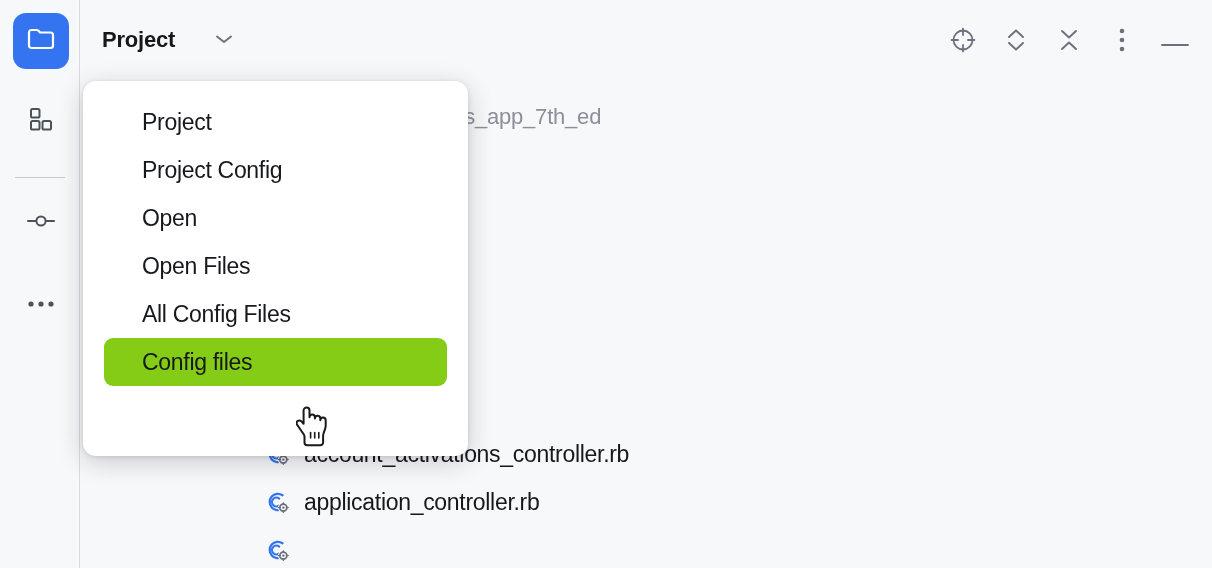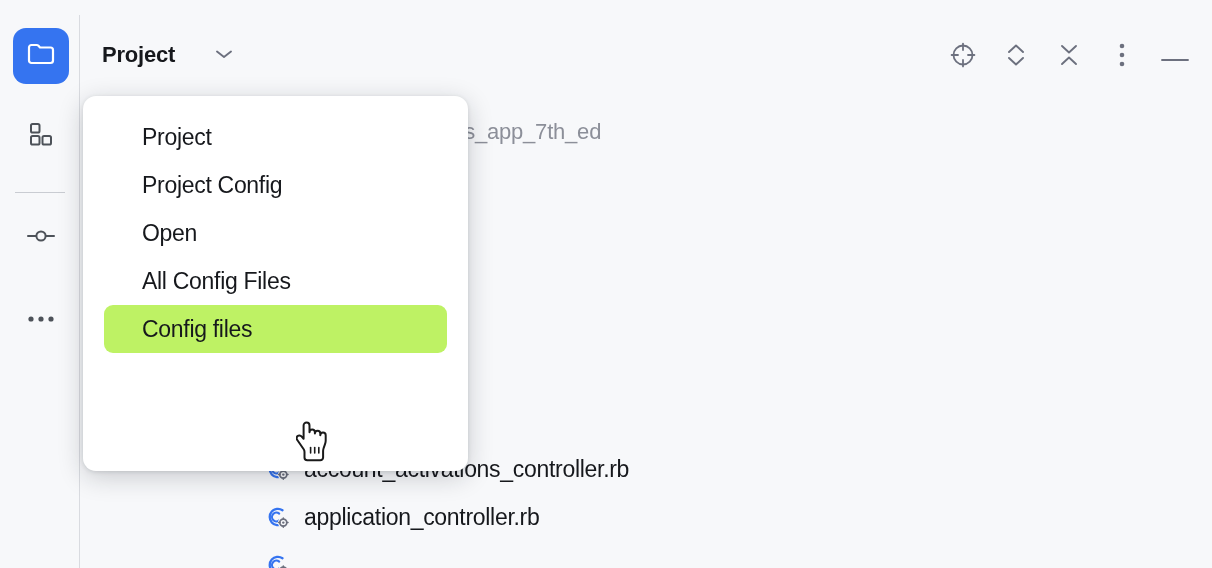--- a/index.html
+++ b/index.html
@@ -11,21 +11,20 @@
     background: #f7f8fa;
     font-family: "Liberation Sans", sans-serif;
     -webkit-font-smoothing: antialiased;
   }
 
   #app {
     position: relative;
     width: 1212px;
     height: 400px;
     background: #f7f8fa;
-    margin-top: 15px;
   }
 
   
   .activity-bar {
     position: absolute;
     left: 0; top: 0;
     width: 80px; height: 568px;
     background: #f7f8fa;
     border-right: 1px solid #d9dbe0;
   }
@@ -177,21 +176,21 @@
     align-items: center;
     padding-left: 38px;
     font-size: 23px;
     color: #16181c;
     letter-spacing: -0.3px;
     border-radius: 9px;
     margin: 0 21px;
   }
 
   .popup-item.selected {
-    background: #bef264;
+    background: #84cc16;
   }
 
   
   .cursor {
     position: absolute;
     left: 296px; top: 405px;
     width: 34px; height: 44px;
     pointer-events: none;
   }
 </style>
@@ -368,20 +367,21 @@
         </svg>
       </span>
     </div>
 
   </div>
 
   <div class="popup">
     <div class="popup-item">Project</div>
     <div class="popup-item">Project Config</div>
     <div class="popup-item">Open</div>
+    <div class="popup-item">Open Files</div>
     <div class="popup-item">All Config Files</div>
     <div class="popup-item selected">Config files</div>
   </div>
 
   <div class="cursor">
     <svg width="34" height="44" viewBox="0 0 34 44" fill="none">
       <path d="M10.5 2.5c-1.6 0-2.9 1.3-2.9 2.9v13.4l-2.1-2.4c-1-1.2-2.8-1.3-3.9-.3-1.1 1-1.2 2.7-.3 3.9l6.4 9.3c.5.8.8 1.7.8 2.6v5.6c0 1.5 1.2 2.8 2.8 2.8h13c1.5 0 2.8-1.3 2.8-2.8v-6.4c0-1 .2-2 .5-2.9l1.5-4.3c.4-1.1.6-2.2.6-3.3v-5.3c0-1.5-1.2-2.7-2.7-2.7-1.5 0-2.7 1.2-2.7 2.7v-1.9c0-1.5-1.2-2.7-2.7-2.7-1.5 0-2.7 1.2-2.7 2.7v-1.1c0-1.5-1.2-2.7-2.7-2.7-1.5 0-2.7 1.2-2.7 2.7V5.4c0-1.6-1.3-2.9-2.9-2.9z" fill="#ffffff" stroke="#1a1a1a" stroke-width="2" stroke-linejoin="round"></path>
       <g stroke="#1a1a1a" stroke-width="1.6" stroke-linecap="round">
         <line x1="14.6" y1="27.5" x2="14.6" y2="33"></line>
         <line x1="18.7" y1="27.5" x2="18.7" y2="33"></line>

